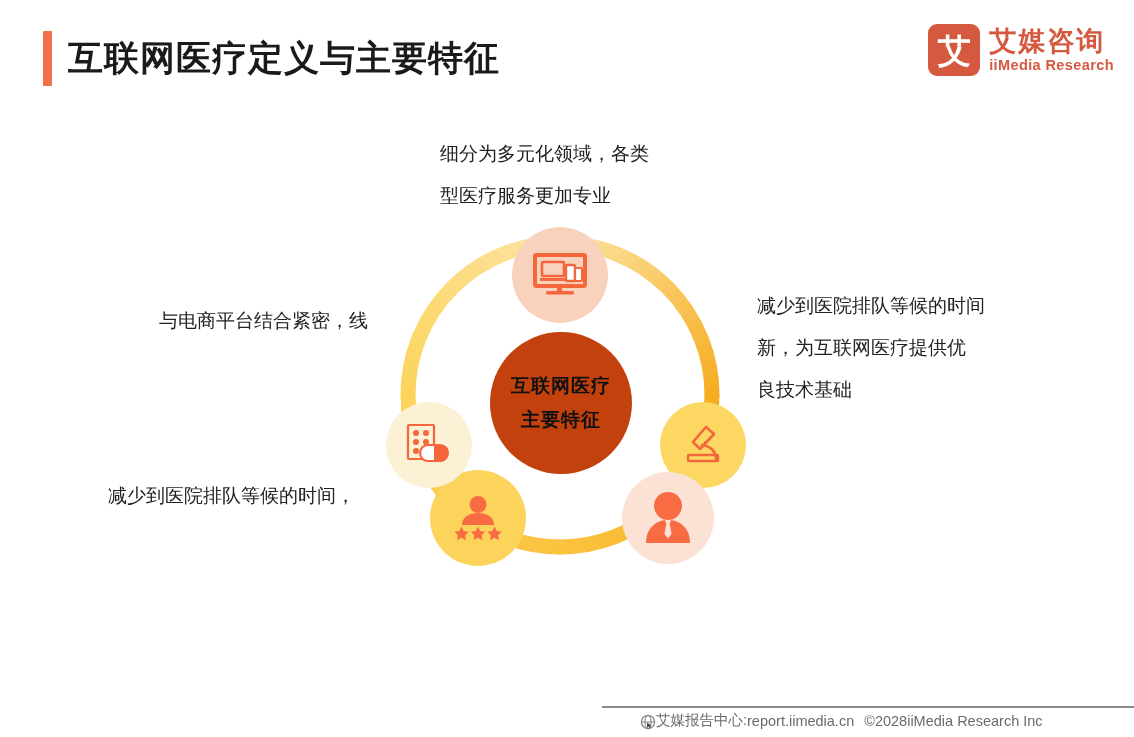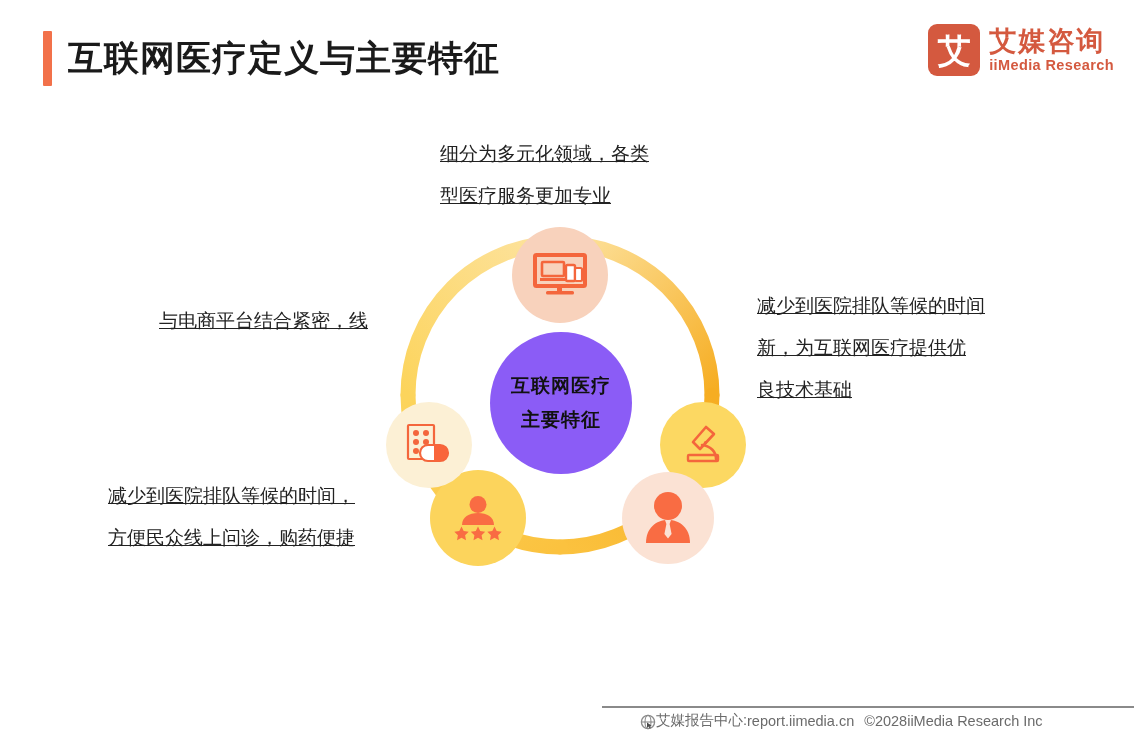--- a/index.html
+++ b/index.html
@@ -47,28 +47,28 @@
 
   
   .node-top        { left: 512px; top: 117px;  width: 96px;  height: 96px;  background: #f8d2bc; }
   .node-right-top  { left: 660px; top: 292px;  width: 86px;  height: 86px;  background: #fcd862; }
   .node-right-bot  { left: 622px; top: 362px;  width: 92px;  height: 92px;  background: #fbe2d4; }
   .node-bottom-left{ left: 430px; top: 360px;  width: 96px;  height: 96px;  background: #fcd45c; }
   .node-left       { left: 386px; top: 292px;  width: 86px;  height: 86px;  background: #fcf0d5; }
 
   .center-circle {
     position: absolute; left: 490px; top: 222px; width: 142px; height: 142px;
-    border-radius: 50%; background: #8b5cf6;
+    border-radius: 50%; background: #c2410c;
     display: flex; flex-direction: column; align-items: center; justify-content: center; gap: 12px;
   }
   .center-line { font-size: 19px; font-weight: 700; color: #111; letter-spacing: 1px; line-height: 22px; }
 
   
   .callout { position: absolute; font-size: 19px; color: #222; line-height: 42px; }
-  .callout .ln { display: block; white-space: nowrap; text-decoration: underline; }
+  .callout .ln { display: block; white-space: nowrap; }
   .c-top        { left: 440px; top: 23px;  text-align: left; }
   .c-right-top  { left: 757px; top: 175px; text-align: left; }
   .c-right-bot  { left: 731px; top: 365px; text-align: left; }
   .c-left-bot   { left: 108px; top: 365px; text-align: right; }
   .c-left-top   { left: 114px; top: 190px; text-align: right; width: 254px; }
 
   
   .footer-rule {
     position: absolute; left: 602px; top: 706px; width: 532px; height: 2px; background: #8a8a8a;
   }
@@ -191,21 +191,20 @@
 
     <div class="callout c-right-top">
       <span class="ln">减少到医院排队等候的时间</span>
       <span class="ln">新，为互联网医疗提供优</span>
       <span class="ln">良技术基础</span>
     </div>
 
 
     <div class="callout c-left-bot">
       <span class="ln">减少到医院排队等候的时间，</span>
-      <span class="ln">方便民众线上问诊，购药便捷</span>
     </div>
 
     <div class="callout c-left-top">
       <span class="ln">与电商平台结合紧密，线</span>
     </div>
 
   </div>
 
   <div class="footer-rule"></div>
   <div class="footer">

